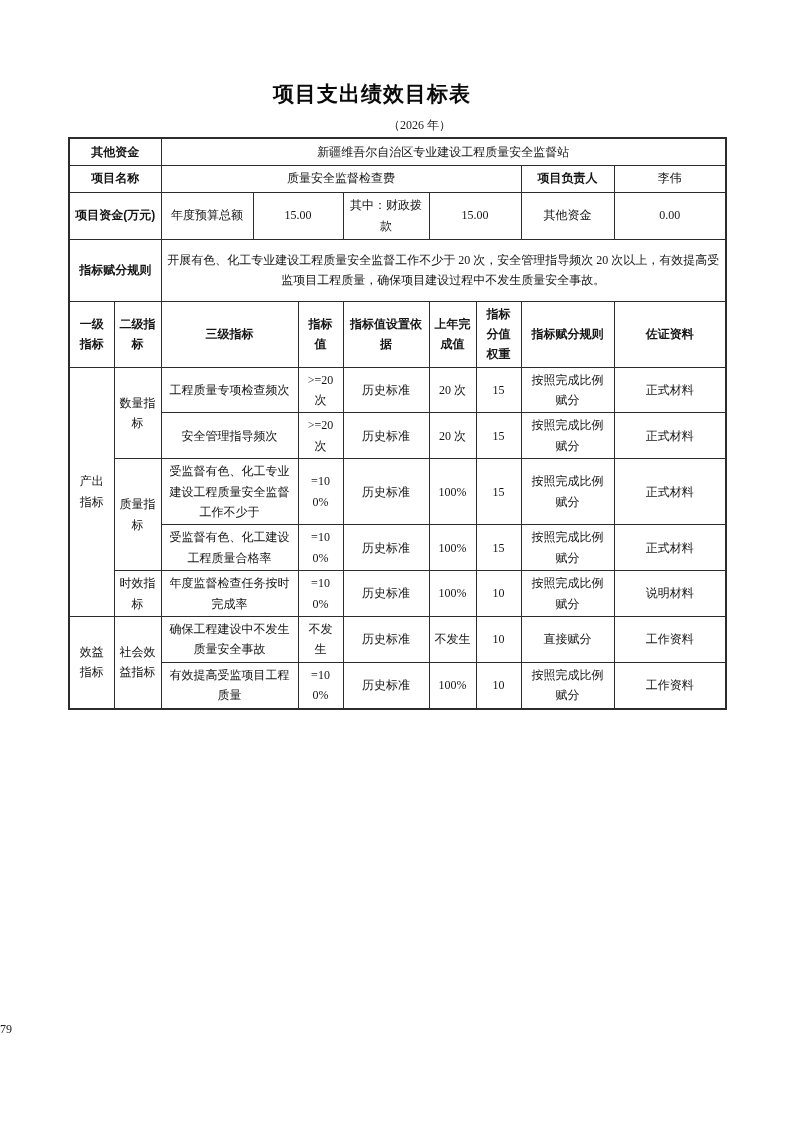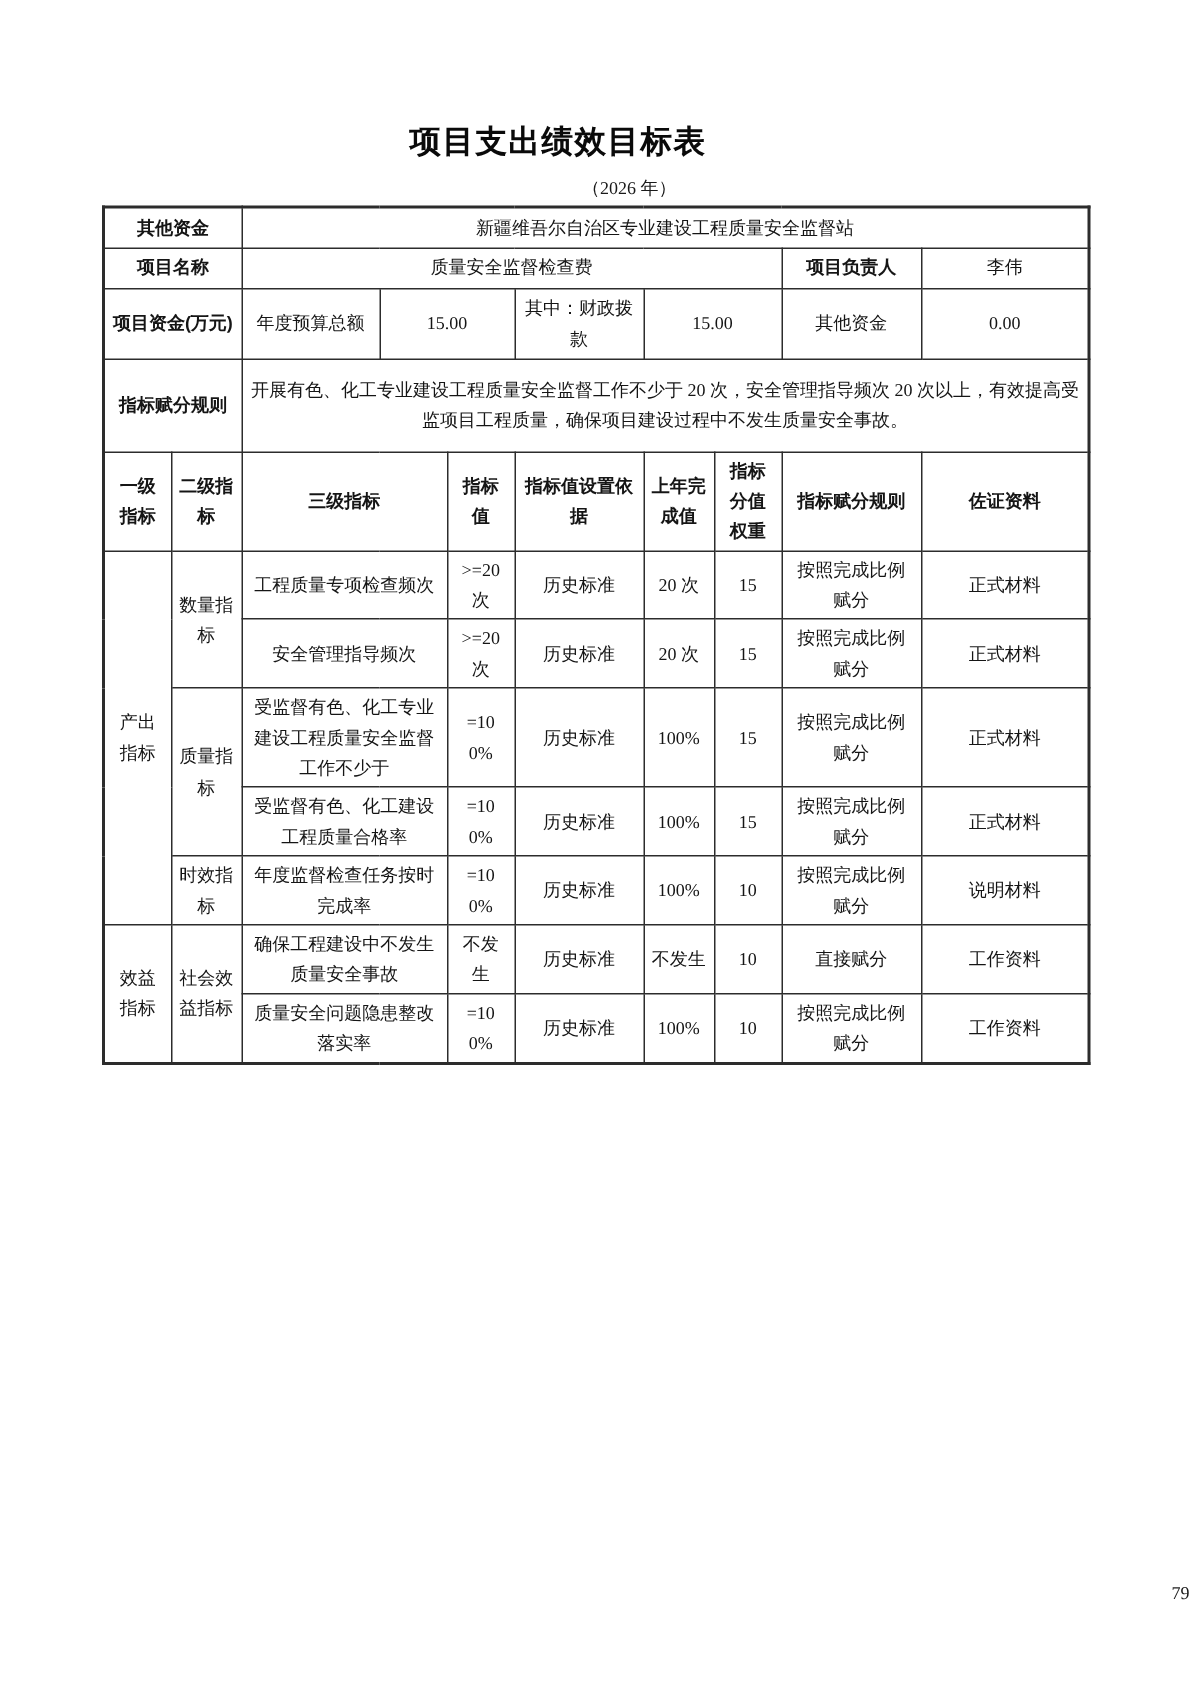--- a/index.html
+++ b/index.html
@@ -38,21 +38,21 @@
   td.lbl, td.hdr {
     font-family:"Liberation Sans","DejaVu Sans",sans-serif;
     font-weight:bold; color:#0a0a0a;
   }
   td.tight { padding:2px 1px; }
   td.goal {
     text-align:left; padding:4px 8px; line-height:2.15;
   }
   .page-number {
     position:absolute; top:1022px; left:0; width:793px;
-    text-align:right; font-size:12px; color:#1a1a1a;margin-top:33px;
+    text-align:left; font-size:12px; color:#1a1a1a;
   }
 </style>
 </head>
 <body>
 
 <div class="page-title">项目支出绩效目标表</div>
 <div class="page-subtitle">（2026 年）</div>
 
 <table class="main">
   <colgroup>
@@ -168,21 +168,21 @@
     <td class="tight" colspan="2">确保工程建设中不发生质量安全事故</td>
     <td>不发生</td>
     <td>历史标准</td>
     <td>不发生</td>
     <td>10</td>
     <td class="tight">直接赋分</td>
     <td>工作资料</td>
   </tr>
 
   <tr style="height:44px">
-    <td class="tight" colspan="2">质量安全问题隐患整改落实率</td>
+    <td class="tight" colspan="2">有效提高受监项目工程质量</td>
     <td>=100%</td>
     <td>历史标准</td>
     <td>100%</td>
     <td>10</td>
     <td class="tight">按照完成比例赋分</td>
     <td>工作资料</td>
   </tr>
 </tbody>
   </table>
 

